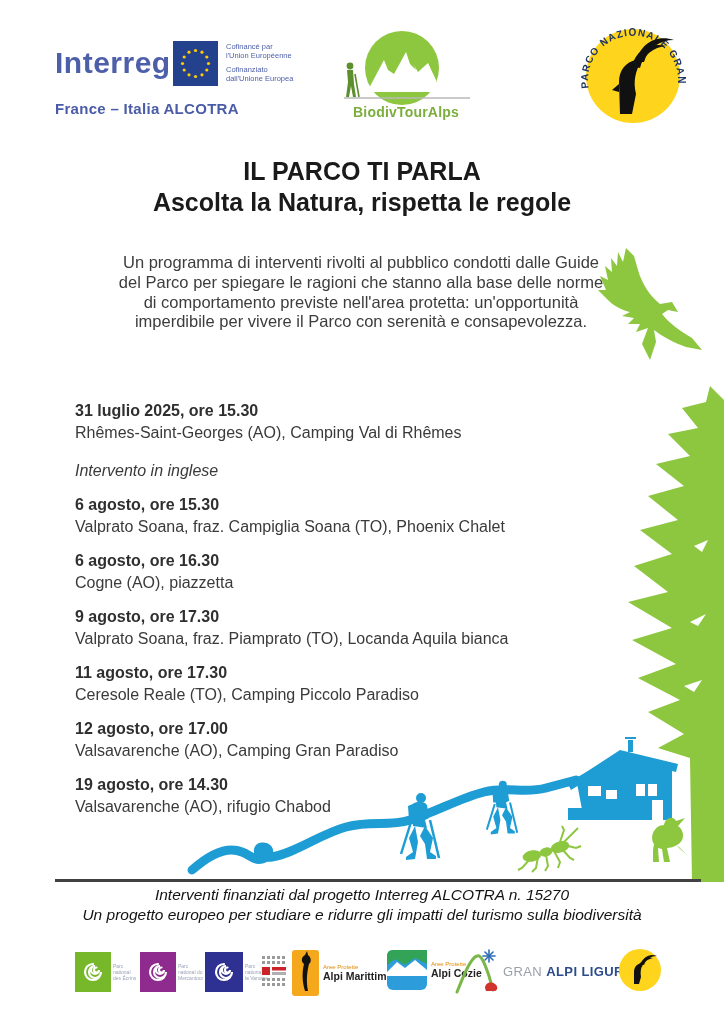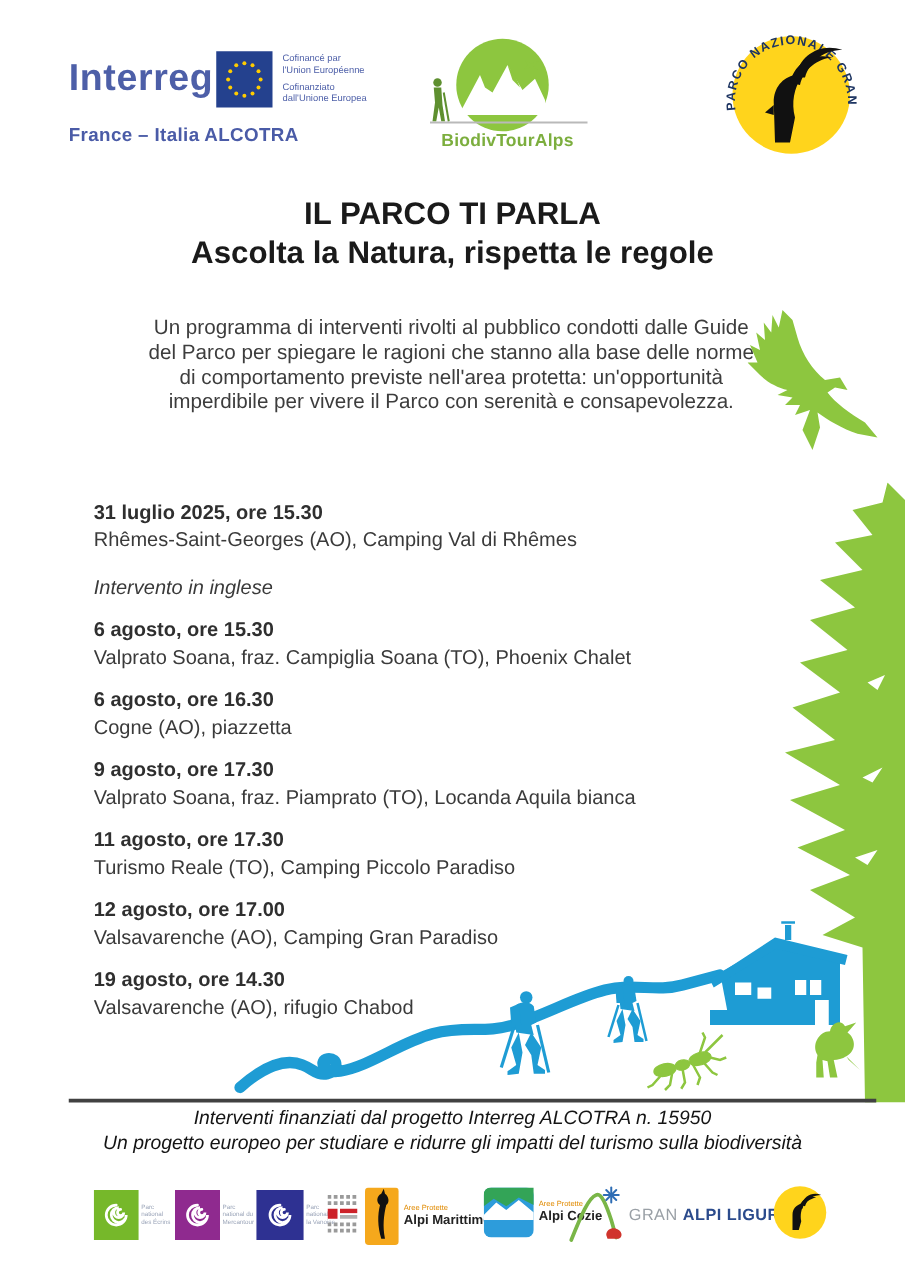--- a/index.html
+++ b/index.html
@@ -229,36 +229,36 @@
     <div class="event">
       <div class="event-date">6 agosto, ore 16.30</div>
       <div class="event-venue">Cogne (AO), piazzetta</div>
     </div>
     <div class="event">
       <div class="event-date">9 agosto, ore 17.30</div>
       <div class="event-venue">Valprato Soana, fraz. Piamprato (TO), Locanda Aquila bianca</div>
     </div>
     <div class="event">
       <div class="event-date">11 agosto, ore 17.30</div>
-      <div class="event-venue">Turismo Reale (TO), Camping Piccolo Paradiso</div>
+      <div class="event-venue">Ceresole Reale (TO), Camping Piccolo Paradiso</div>
     </div>
     <div class="event">
       <div class="event-date">12 agosto, ore 17.00</div>
       <div class="event-venue">Valsavarenche (AO), Camping Gran Paradiso</div>
     </div>
     <div class="event">
       <div class="event-date">19 agosto, ore 14.30</div>
       <div class="event-venue">Valsavarenche (AO), rifugio Chabod</div>
     </div>
   </div>
 
   <div class="abs divider"></div>
 
   <div class="abs footer-text">
-    <div>Interventi finanziati dal progetto Interreg ALCOTRA n. 15950</div>
+    <div>Interventi finanziati dal progetto Interreg ALCOTRA n. 15270</div>
     <div>Un progetto europeo per studiare e ridurre gli impatti del turismo sulla biodiversità</div>
   </div>
 
   <div class="partner" style="left:75px;top:952px;">
     <svg width="36" height="40" viewBox="0 0 36 40">
       <rect width="36" height="40" fill="#76b82a"></rect>
       <path d="M18 12 a8 8 0 1 0 8 8 a6 6 0 1 1 -6 -6 a4 4 0 1 0 4 4 a2.5 2.5 0 1 1 -2.5 -2.5" fill="none" stroke="#ffffff" stroke-width="2.2" stroke-linecap="round"></path>
     </svg>
     <div class="sq-caption">Parc national des Écrins</div>
   </div>

